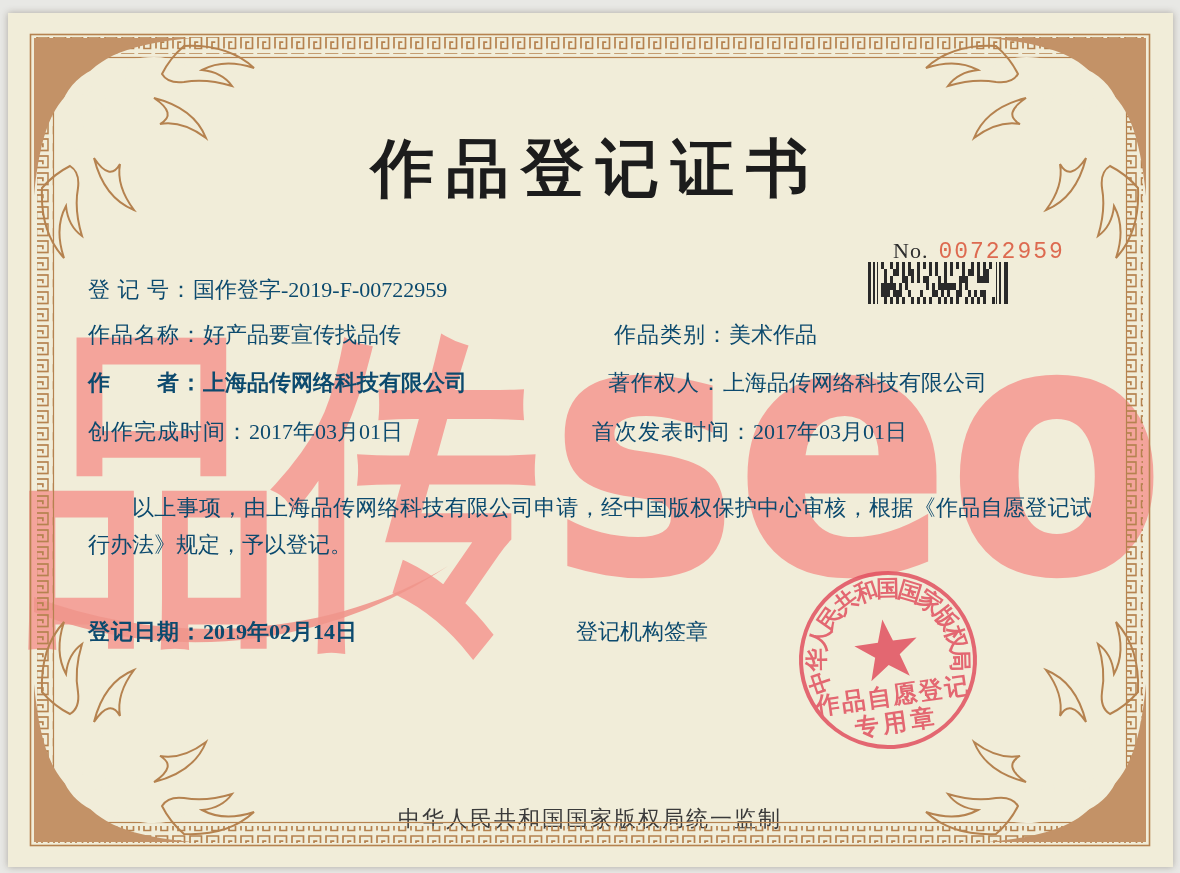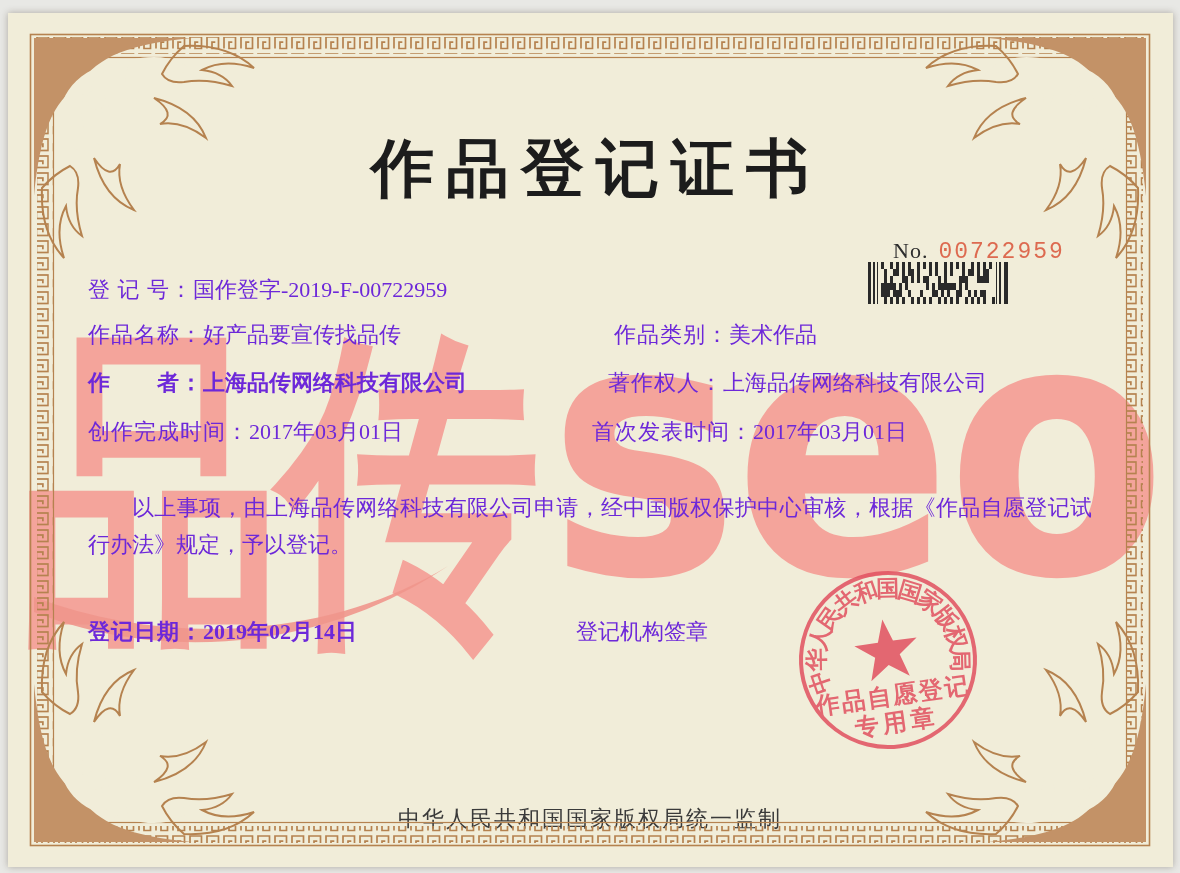--- a/index.html
+++ b/index.html
@@ -15,21 +15,21 @@
   }
   .layer{position:absolute;left:0;top:0;width:1180px;height:873px;pointer-events:none;}
   
   .wm{position:absolute;color:#f4a49b;font-family:"DejaVu Sans","Liberation Sans",sans-serif;
       font-weight:bold;line-height:1;white-space:nowrap;}
   .wm-cjk{left:20px;top:326px;font-size:262px;letter-spacing:-4px;
       transform:scaleY(1.26);transform-origin:top left;}
   .wm-latin{left:548px;top:274px;font-size:322px;letter-spacing:-6px;
       transform:scaleY(1.10);transform-origin:top left;}
   
-  .txt{position:absolute;color:#6d28d9;font-size:22px;white-space:nowrap;}
+  .txt{position:absolute;color:#0c4a6e;font-size:22px;white-space:nowrap;}
   .title{
     left:0;top:126px;width:1180px;text-align:center;white-space:nowrap;
     font-size:63px;font-weight:bold;letter-spacing:12px;text-indent:12px;color:#1c1c1c;
   }
   .no-line{left:893px;top:238px;font-size:22px;color:#2d2d2d;letter-spacing:1px;}
   .no-num{color:#dd6a50;font-family:"Liberation Mono","DejaVu Sans Mono",monospace;
           font-size:23px;letter-spacing:2px;margin-left:10px;}
   .statement{
     left:88px;top:489px;width:1004px;white-space:normal;
     line-height:37px;text-indent:2em;text-align:justify;

